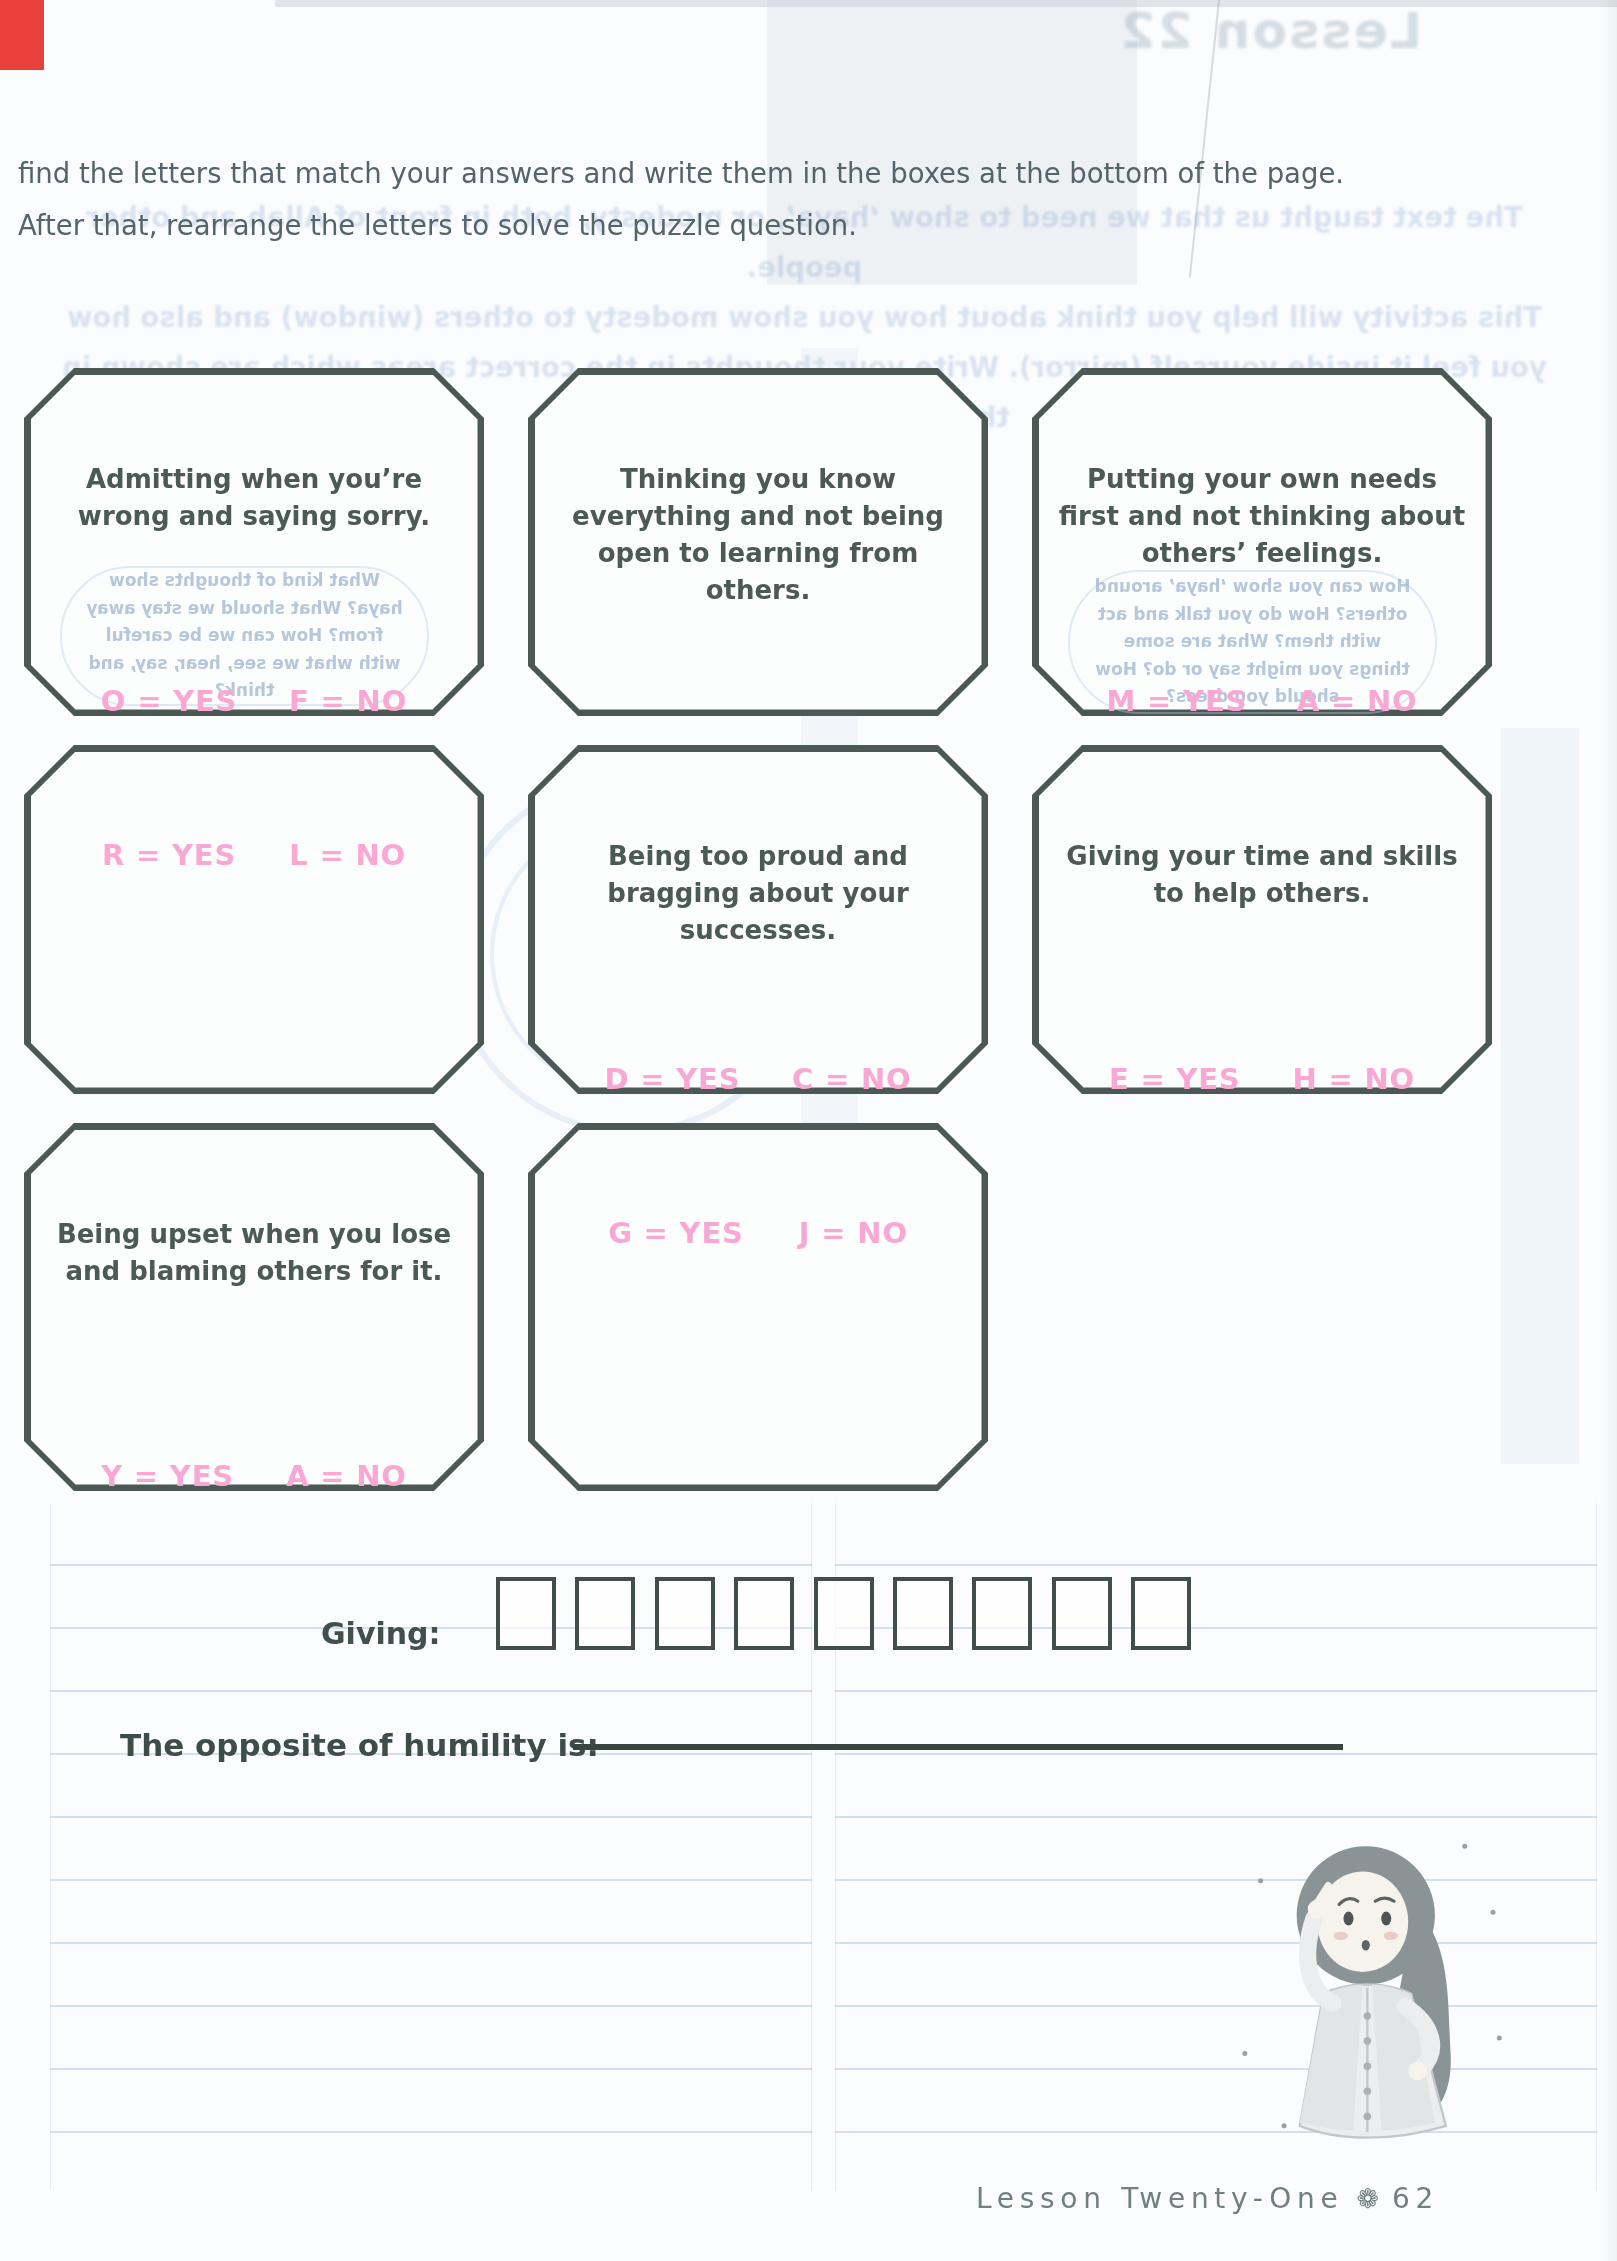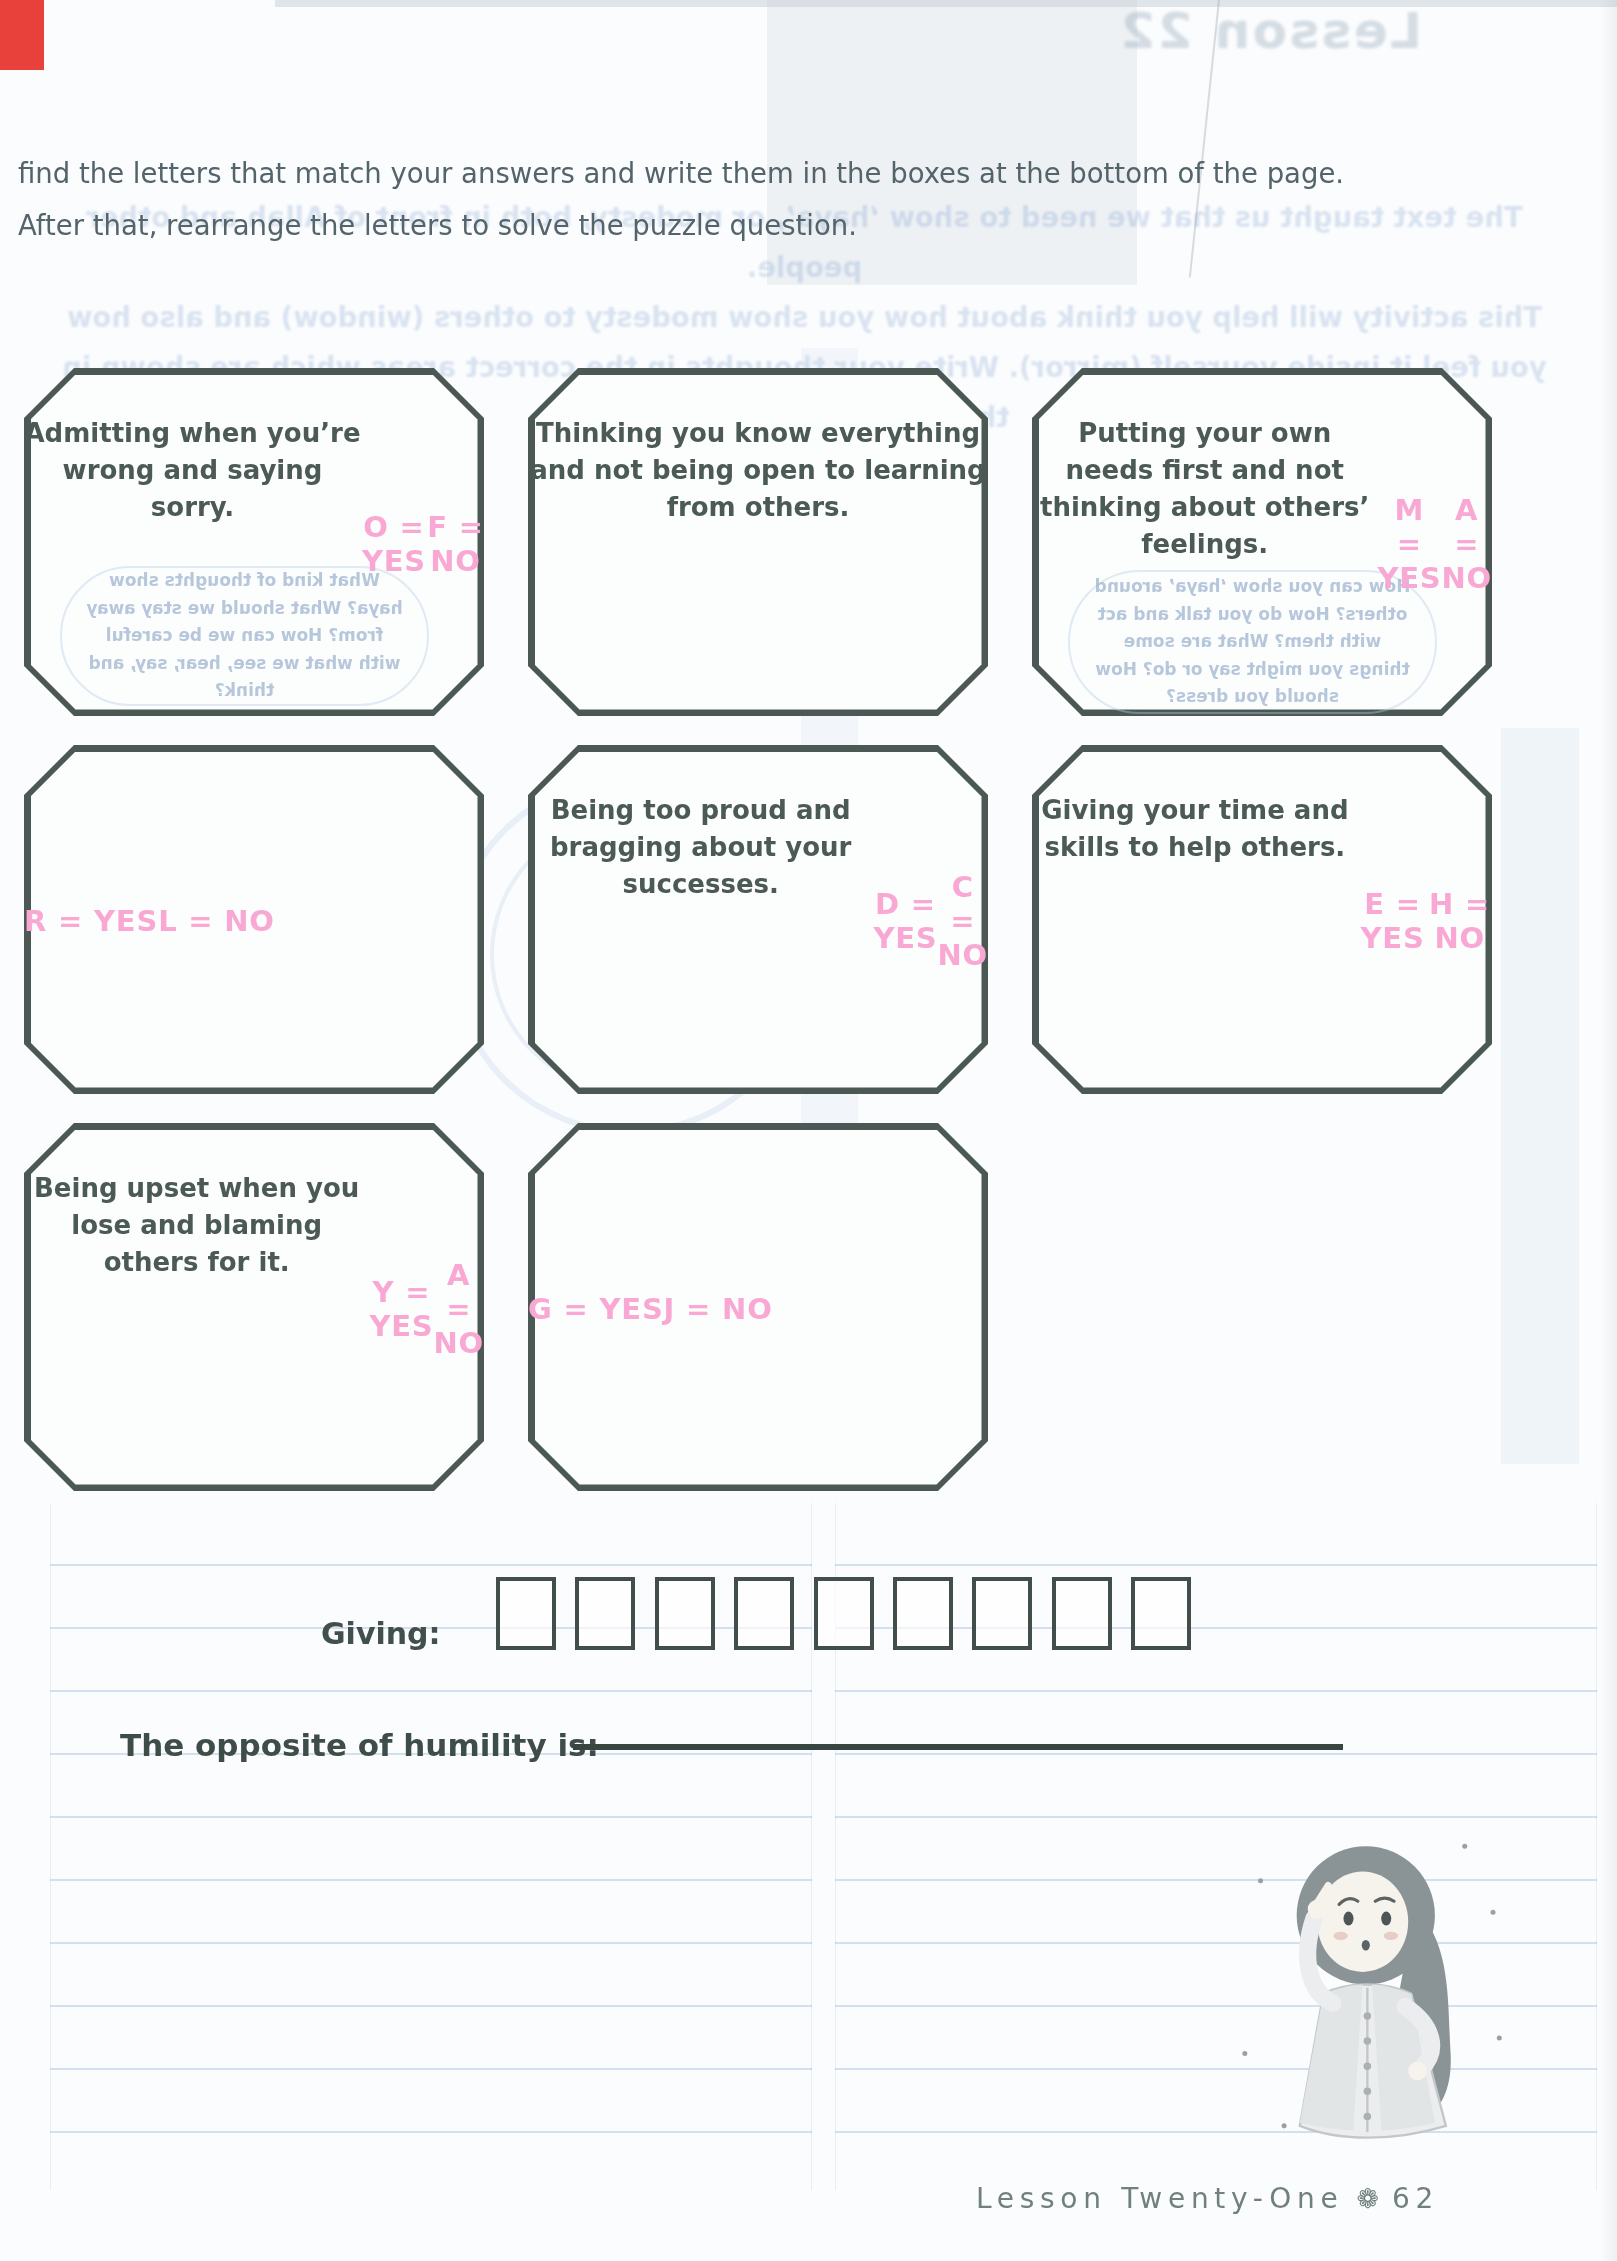--- a/index.html
+++ b/index.html
@@ -49,22 +49,22 @@
   .grid{position:absolute;left:24px;top:368px;width:1468px;z-index:2;
         display:grid;grid-template-columns:repeat(3,1fr);
         grid-template-rows:348px 349px 368px;column-gap:44px;row-gap:29px;}
   .octo{position:relative;background:#4b5854;
         clip-path:polygon(50px 0,calc(100% - 50px) 0,100% 50px,100% calc(100% - 50px),
                   calc(100% - 50px) 100%,50px 100%,0 calc(100% - 50px),0 50px);}
   .octo::before{content:"";position:absolute;inset:6.5px;background:#fcfdfd;
         clip-path:polygon(45px 0,calc(100% - 45px) 0,100% 45px,100% calc(100% - 45px),
                   calc(100% - 45px) 100%,45px 100%,0 calc(100% - 45px),0 45px);}
   .octo-content{position:relative;z-index:1;height:100%;box-sizing:border-box;
-        display:flex;flex-direction:row;justify-content:space-between;
-        padding:47px 0 44px;text-align:center;}
+        display:flex;flex-direction:column;justify-content:space-between;
+        padding:47px 25px 44px;text-align:center;margin-top:46px;}
   .situation{font-weight:bold;font-size:26px;line-height:37px;color:#4c5a55;}
   .letter-options{display:flex;justify-content:space-evenly;align-items:center;
         font-size:29px;font-weight:bold;letter-spacing:0.8px;color:#f9a8d4;}
 
   .letters-label{position:absolute;left:321px;top:1616px;z-index:2;
         font-size:30px;font-weight:bold;color:#42504c;}
   .letter-boxes{position:absolute;left:496px;top:1577px;z-index:2;display:flex;gap:19.4px;}
   .letter-box{width:52px;height:65px;border:4.9px solid #414e4a;background:rgba(255,255,255,0.65);}
 
   .opposite-prompt{position:absolute;left:120px;top:1699px;z-index:2;

